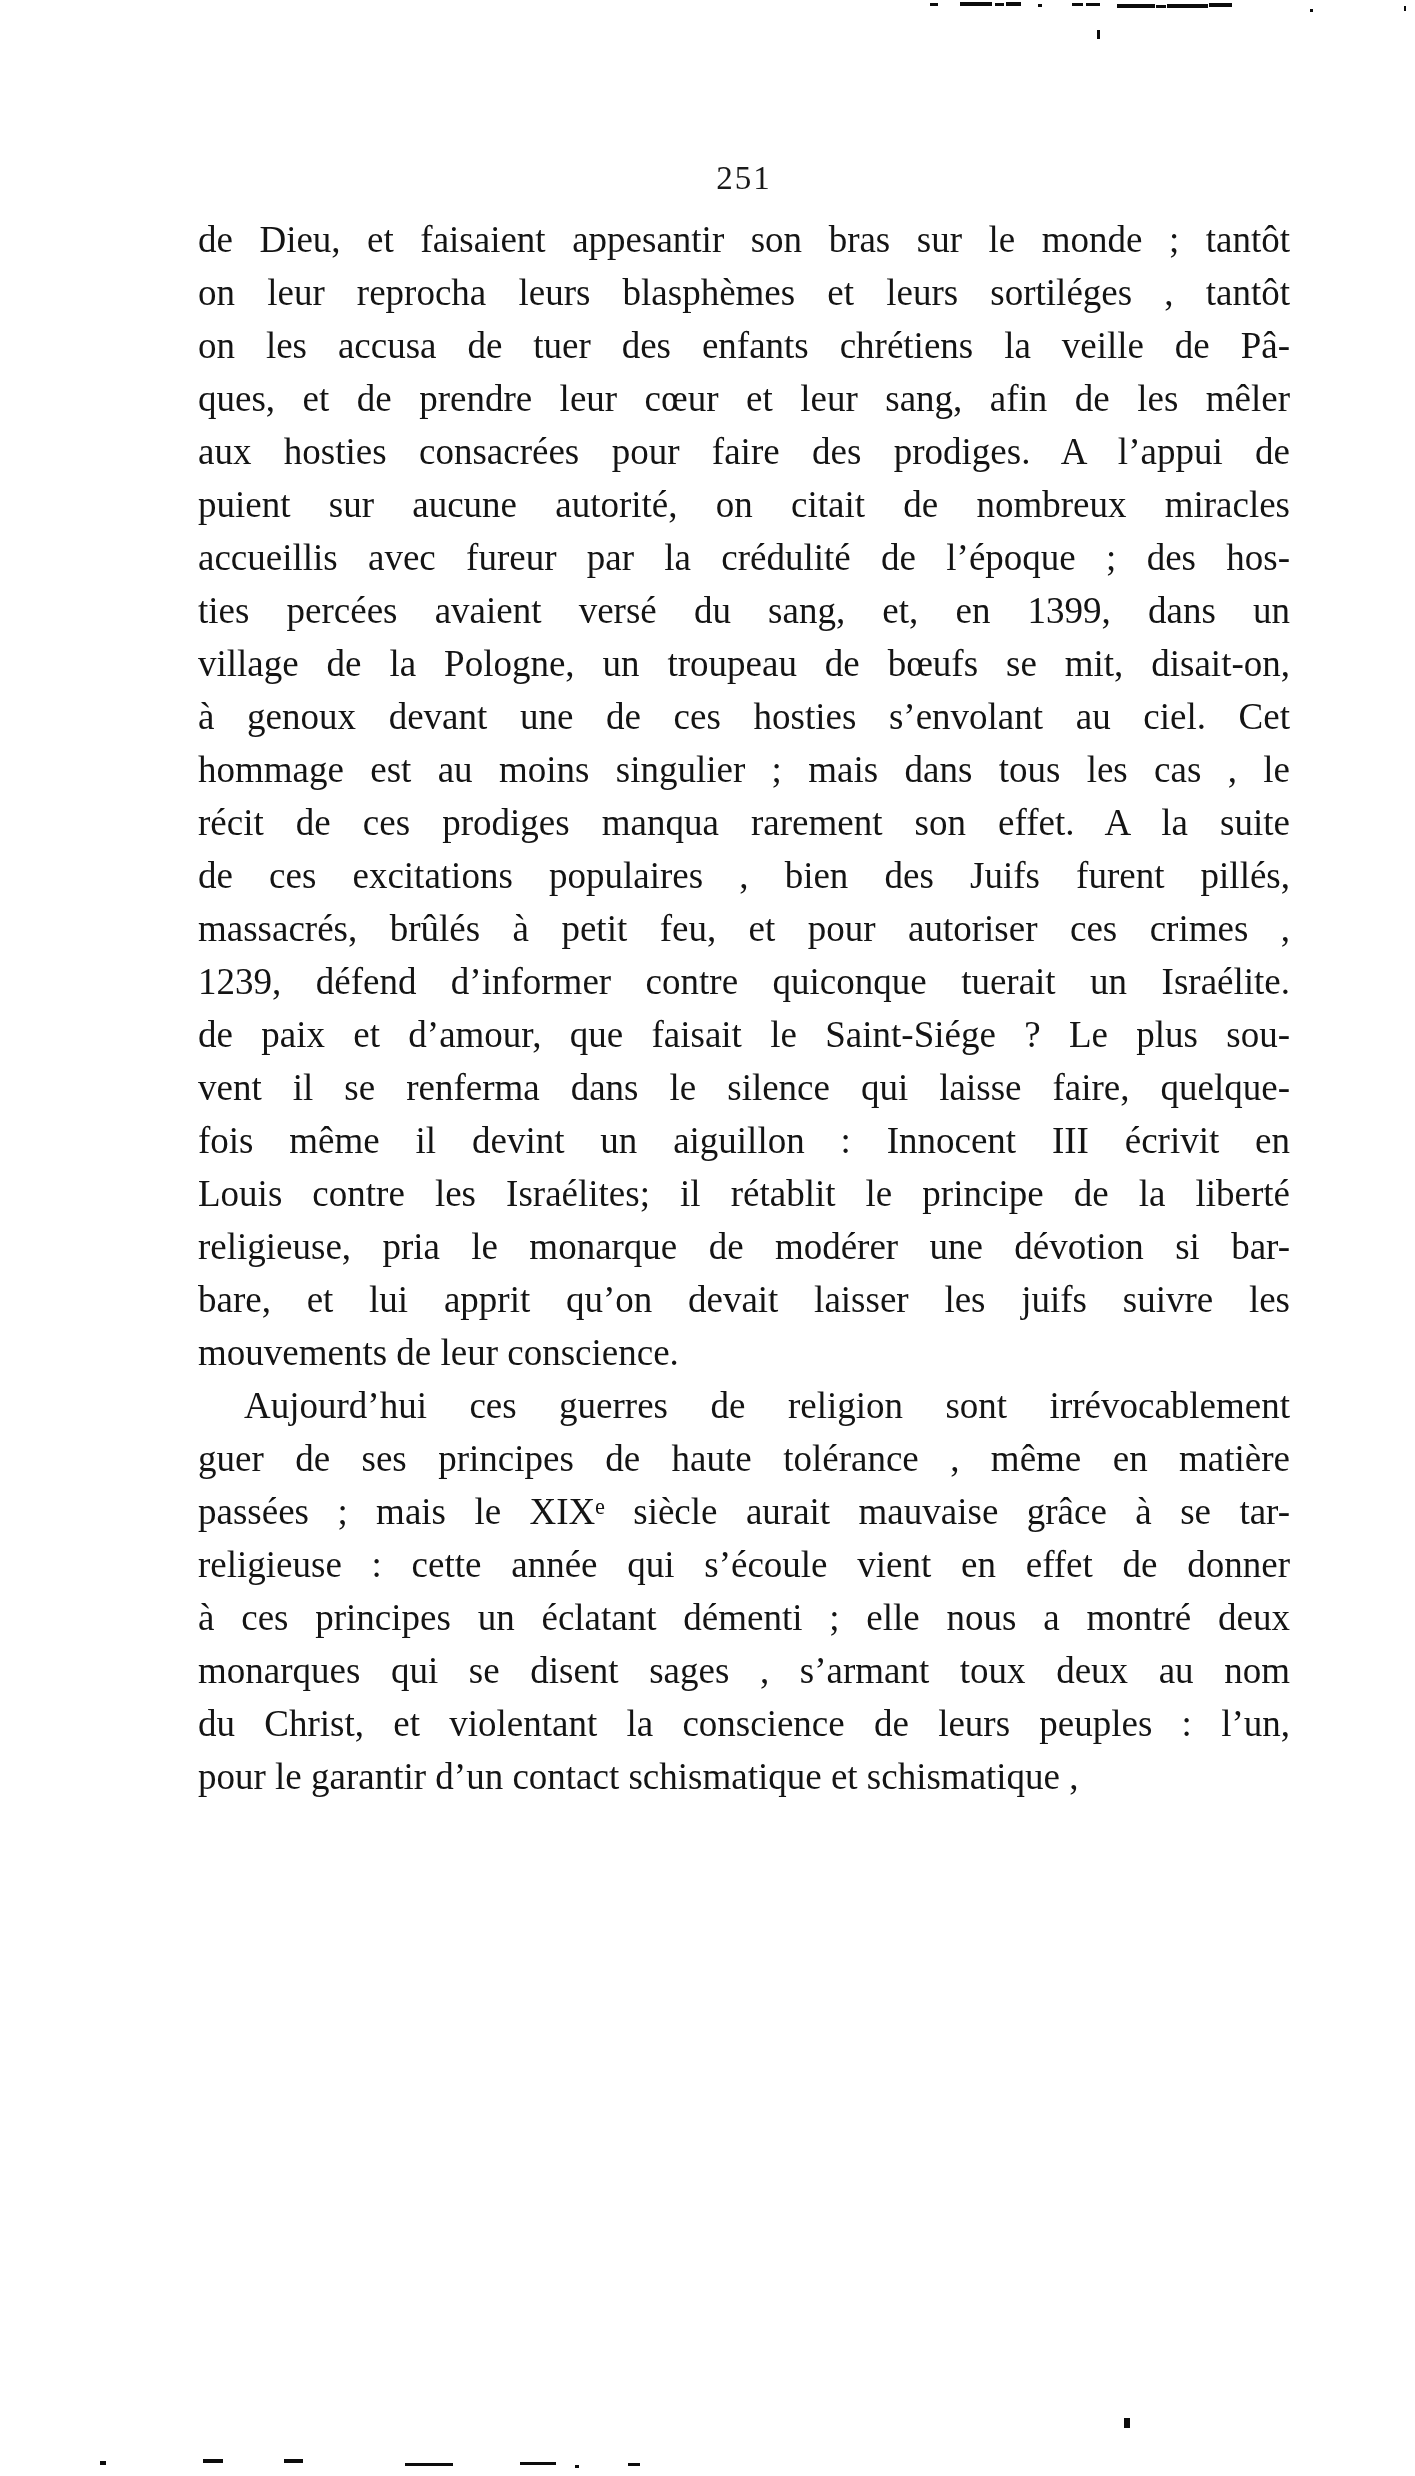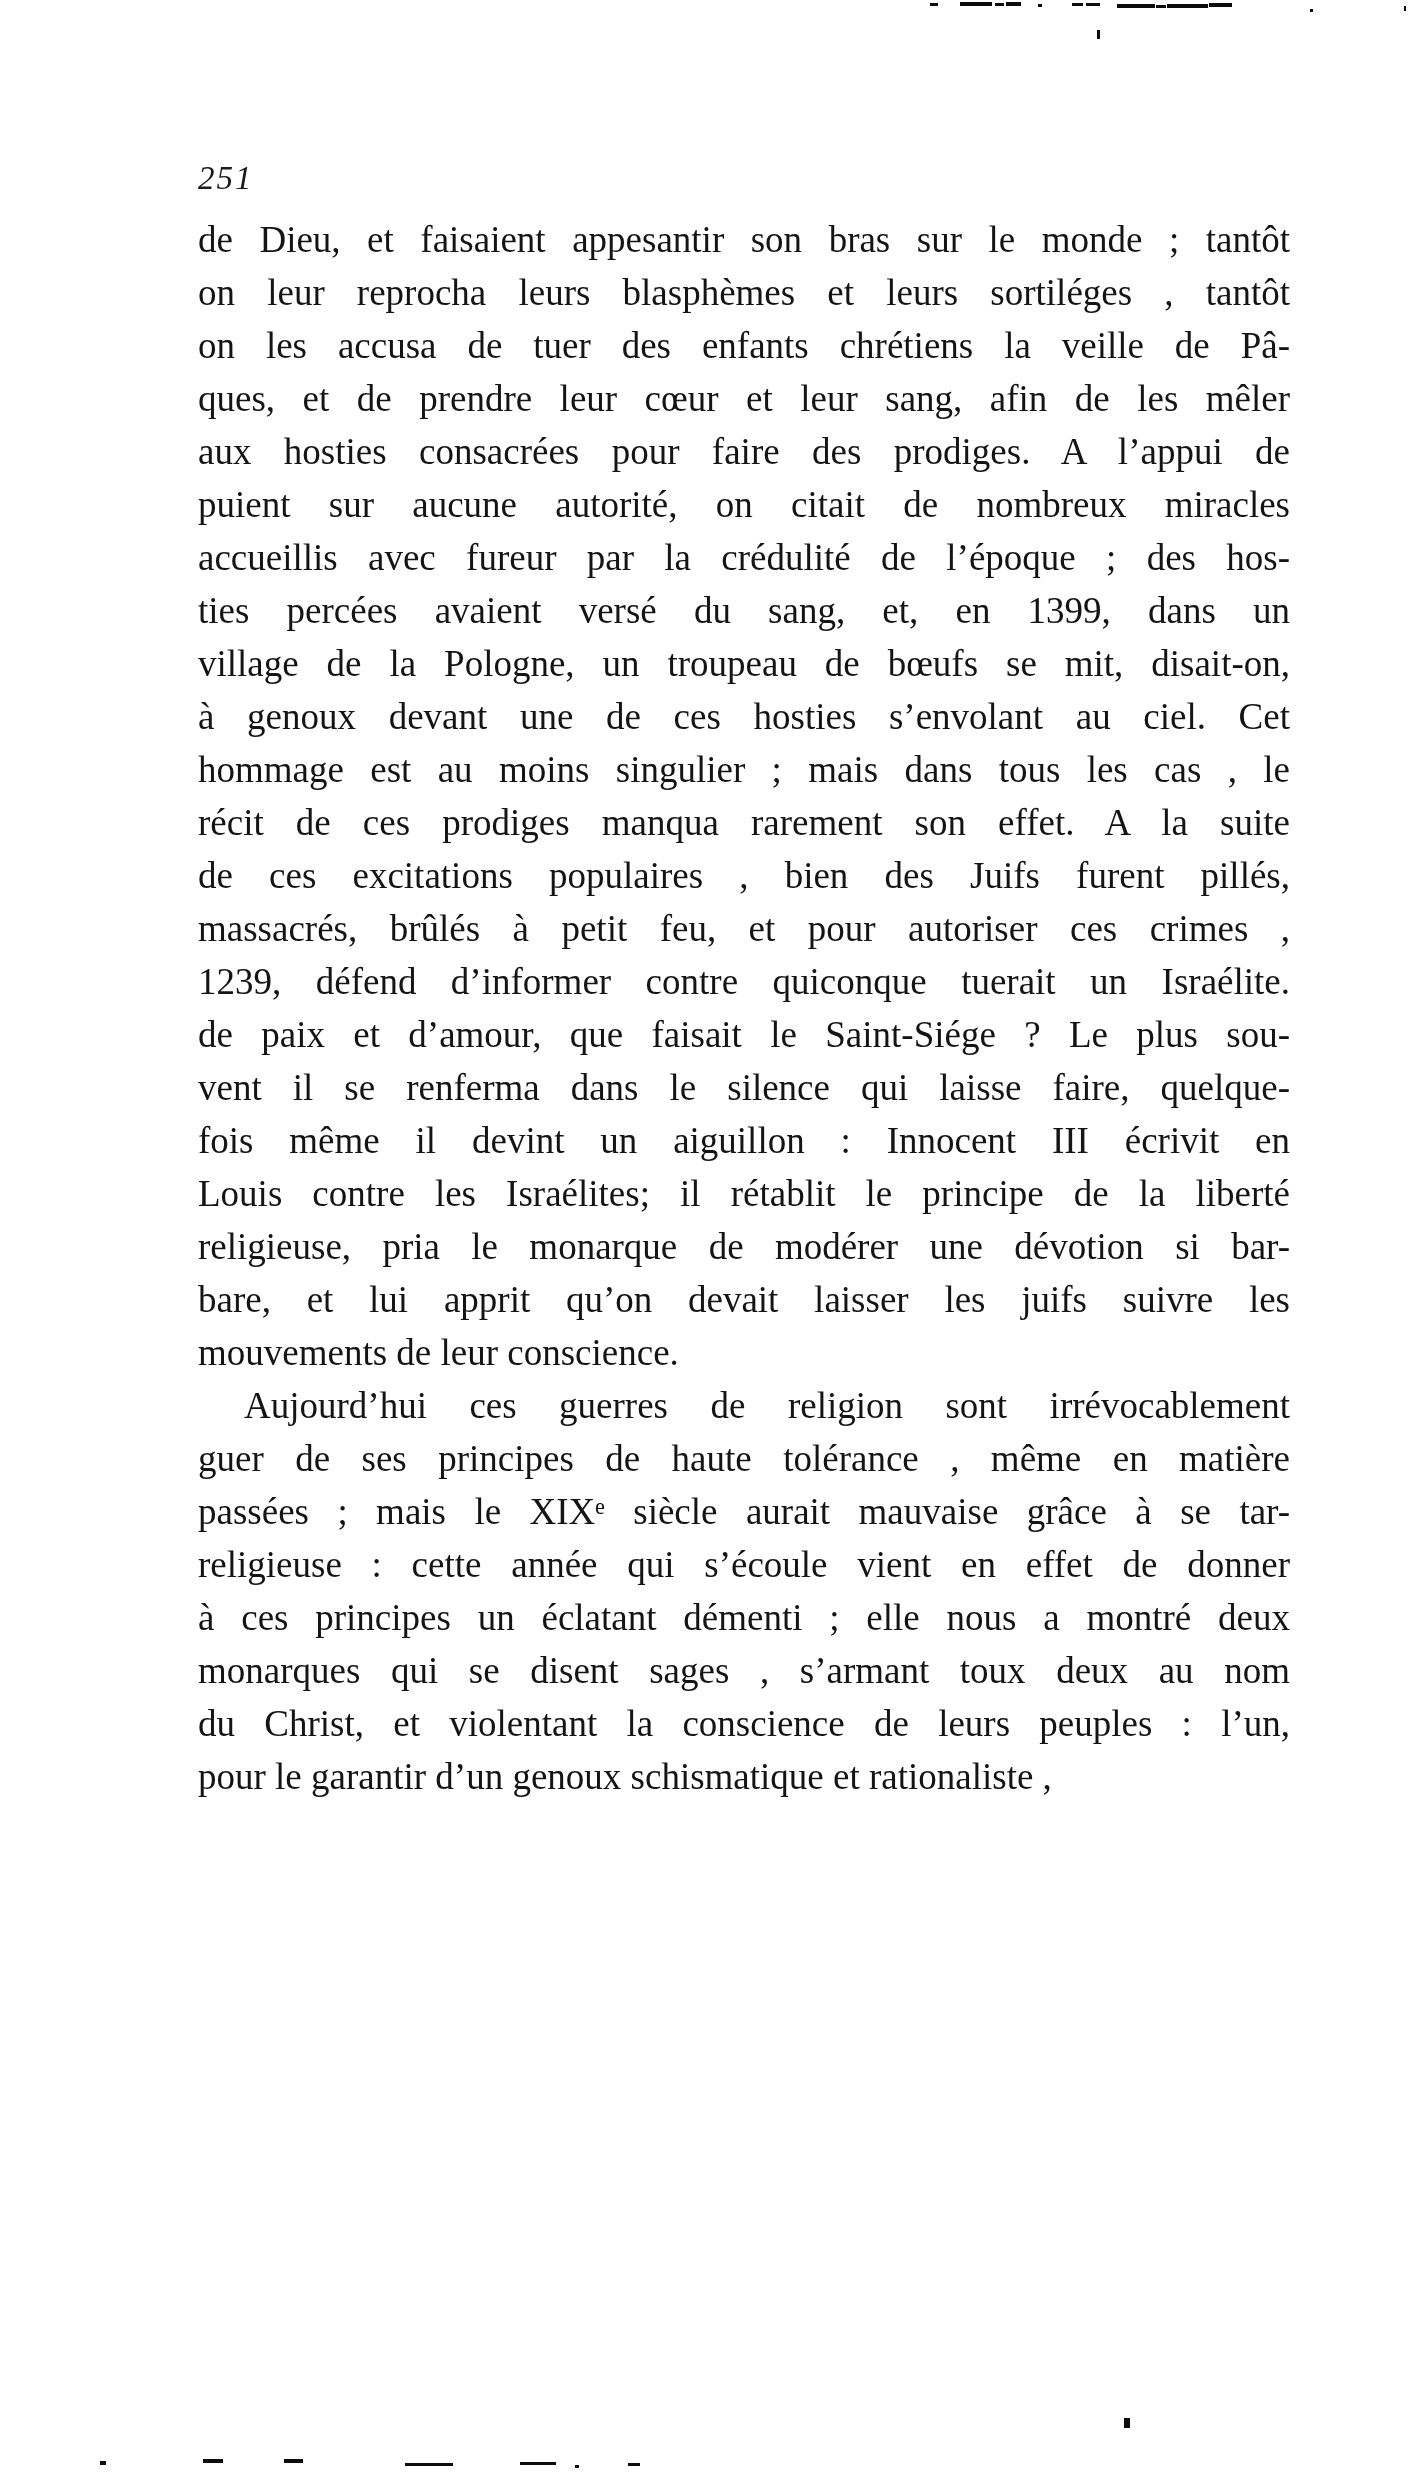--- a/index.html
+++ b/index.html
@@ -17,25 +17,24 @@
   }
   .page {
     position: absolute;
     inset: 0;
   }
   .page-number {
     position: absolute;
     top: 160px;
     left: 198px;
     width: 1092px;
-    text-align: left;
+    text-align: center;
     font-size: 33px;
     letter-spacing: 2px;
     color: #1a1a1a;
-    font-style: italic;
   }
   .body-text {
     position: absolute;
     top: 213px;
     left: 198px;
     width: 1092px;
     font-size: 37px;
     line-height: 53px;
     color: #141414;
   }
@@ -87,21 +86,21 @@
       <div class="line">religieuse, pria le monarque de modérer une dévotion si bar-</div>
       <div class="line">bare, et lui apprit qu’on devait laisser les juifs suivre les</div>
       <div class="line last">mouvements de leur conscience.</div>
       <div class="line indent">Aujourd’hui ces guerres de religion sont irrévocablement</div>
       <div class="line">guer de ses principes de haute tolérance , même en matière</div>
       <div class="line">passées ; mais le XIXᵉ siècle aurait mauvaise grâce à se tar-</div>
       <div class="line">religieuse : cette année qui s’écoule vient en effet de donner</div>
       <div class="line">à ces principes un éclatant démenti ; elle nous a montré deux</div>
       <div class="line">monarques qui se disent sages , s’armant toux deux au nom</div>
       <div class="line">du Christ, et violentant la conscience de leurs peuples : l’un,</div>
-      <div class="line last">pour le garantir d’un genoux schismatique et rationaliste ,</div>
+      <div class="line last">pour le garantir d’un contact schismatique et schismatique ,</div>
     </div>
 
   <div>
     <div class="artifact" style="left:930px;  top:3px;  width:8px;  height:3px;"></div>
     <div class="artifact" style="left:960px;  top:2px;  width:32px; height:4px;"></div>
     <div class="artifact" style="left:995px;  top:3px;  width:9px;  height:3px;"></div>
     <div class="artifact" style="left:1006px; top:2px;  width:15px; height:4px;"></div>
     <div class="artifact" style="left:1038px; top:4px;  width:4px;  height:3px;"></div>
     <div class="artifact" style="left:1072px; top:3px;  width:11px; height:3px;"></div>
     <div class="artifact" style="left:1086px; top:3px;  width:14px; height:3px;"></div>

